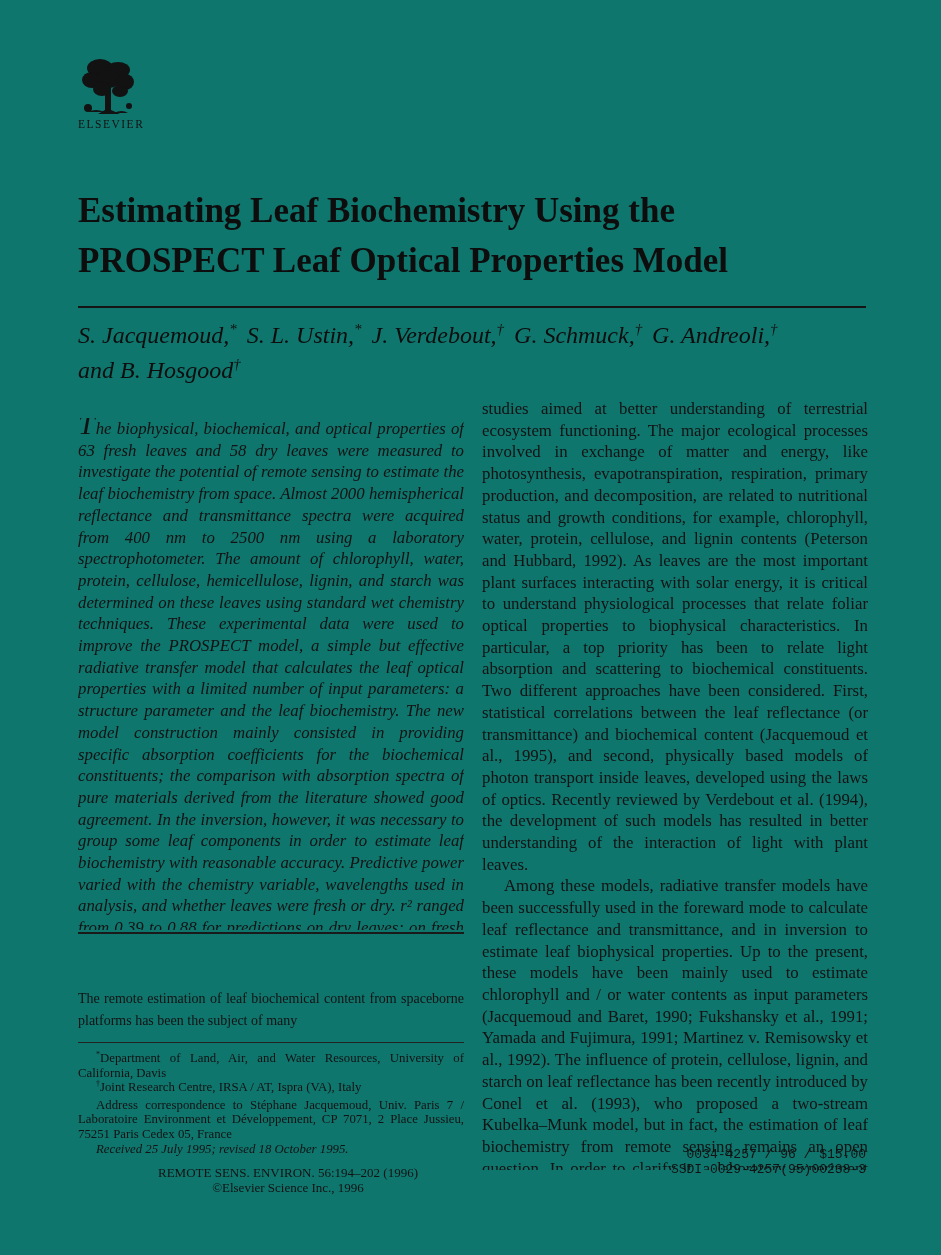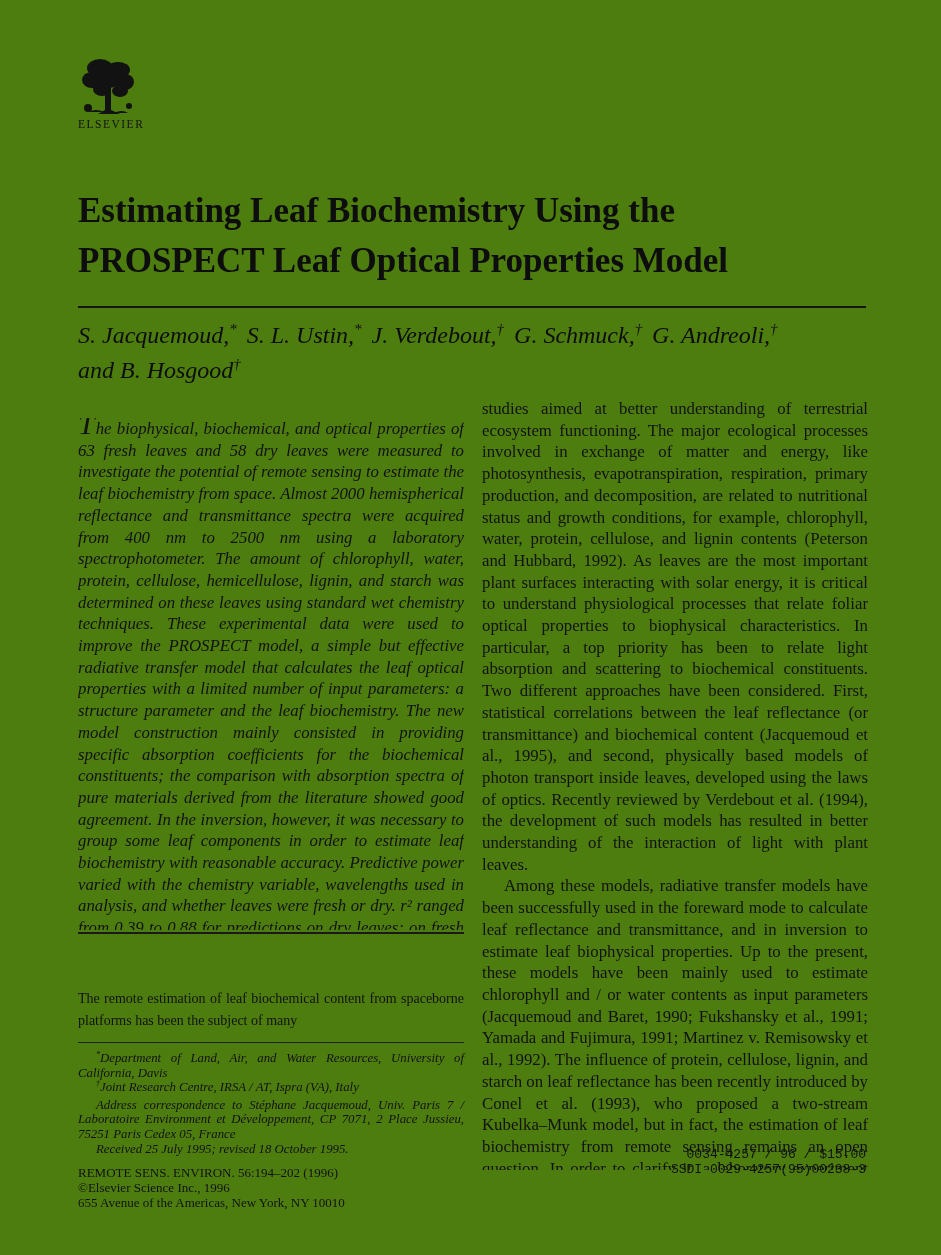--- a/index.html
+++ b/index.html
@@ -1,21 +1,21 @@
 <!DOCTYPE html>
 <html><head>
 <meta charset="utf-8">
 <style>
   * { margin: 0; padding: 0; box-sizing: border-box; }
   html, body { background: #e8e8e8; }
   .page {
     position: relative;
     width: 941px;
     height: 1255px;
-    background: #4d7c0f;
+    background: #0f766e;
     color: #121212;
     font-family: "Liberation Serif", "DejaVu Serif", serif;
     overflow: hidden;
     margin: 0 auto;
   }
   
   .logo { position: absolute; left: 78px; top: 56px; width: 70px; text-align: left; }
   .logo svg { display: block; }
   .logo-word {
     font-size: 11.5px; letter-spacing: 1.5px; margin-top: 2px;
@@ -47,32 +47,32 @@
   }
   .intro-par {
     left: 78px; top: 988px; height: 46px; overflow: hidden;
     font-size: 14px; line-height: 21.7px;
   }
   .rule-footnote { position: absolute; left: 78px; top: 1042px; width: 386px; height: 1px; background: #222; }
   .footnotes {
     position: absolute; left: 78px; top: 1051px; width: 386px;
     font-size: 12.8px; line-height: 14.6px; text-align: justify;
   }
-  .footnote { text-indent: 18px; font-style: italic; }
+  .footnote { text-indent: 18px; }
   .footnote.addr { margin-top: 3px; }
   .footnote.received { font-style: italic; }
   .rightcol {
     left: 482px; top: 398px; height: 772px; overflow: hidden;
     font-size: 16.8px; line-height: 21.7px;
   }
   .rightcol .p2 { text-indent: 22px; }
   
   .footer-left {
     position: absolute; left: 78px; top: 1166px; width: 420px;
-    font-size: 13px; line-height: 14.8px; text-align: left;
+    font-size: 13px; line-height: 14.8px; text-align: center;
   }
   .footer-right {
     position: absolute; left: 486px; top: 1148px; width: 380px;
     font-size: 13px; line-height: 14.8px; text-align: right; font-family: Liberation Mono, monospace;
   }
 </style>
 </head>
 <body>
 
 <div class="page">
@@ -129,20 +129,19 @@
   </div>
 
   <div class="col rightcol">
     <p class="p1">studies aimed at better understanding of terrestrial ecosystem functioning. The major ecological processes involved in exchange of matter and energy, like photosynthesis, evapotranspiration, respiration, primary production, and decomposition, are related to nutritional status and growth conditions, for example, chlorophyll, water, protein, cellulose, and lignin contents (Peterson and Hubbard, 1992). As leaves are the most important plant surfaces interacting with solar energy, it is critical to understand physiological processes that relate foliar optical properties to biophysical characteristics. In particular, a top priority has been to relate light absorption and scattering to biochemical constituents. Two different approaches have been considered. First, statistical correlations between the leaf reflectance (or transmittance) and biochemical content (Jacquemoud et al., 1995), and second, physically based models of photon transport inside leaves, developed using the laws of optics. Recently reviewed by Verdebout et al. (1994), the development of such models has resulted in better understanding of the interaction of light with plant leaves.</p>
     <p class="p2">Among these models, radiative transfer models have been successfully used in the foreward mode to calculate leaf reflectance and transmittance, and in inversion to estimate leaf biophysical properties. Up to the present, these models have been mainly used to estimate chlorophyll and / or water contents as input parameters (Jacquemoud and Baret, 1990; Fukshansky et al., 1991; Yamada and Fujimura, 1991; Martinez v. Remisowsky et al., 1992). The influence of protein, cellulose, lignin, and starch on leaf reflectance has been recently introduced by Conel et al. (1993), who proposed a two-stream Kubelka–Munk model, but in fact, the estimation of leaf biochemistry from remote sensing remains an open question. In order to clarify it, a laboratory experiment associating visible / infrared spectra of plant leaves both with physical measurements and biochemical analyses was conducted at the Joint Research Centre in Italy during the summer of 1993. Thousands of measure-</p>
   </div>
 
   <div class="footer-left">
     <div>REMOTE SENS. ENVIRON. 56:194–202 (1996)</div>
     <div>©Elsevier Science Inc., 1996</div>
-    <div>655 Avenue of the Americas, New York, NY 10010</div>
   </div>
   <div class="footer-right">
     <div>0034-4257 / 96 / $15.00</div>
     <div>SSDI 0029-4257(95)00238-3</div>
   </div>
 
 </div>
 
 </body></html>

